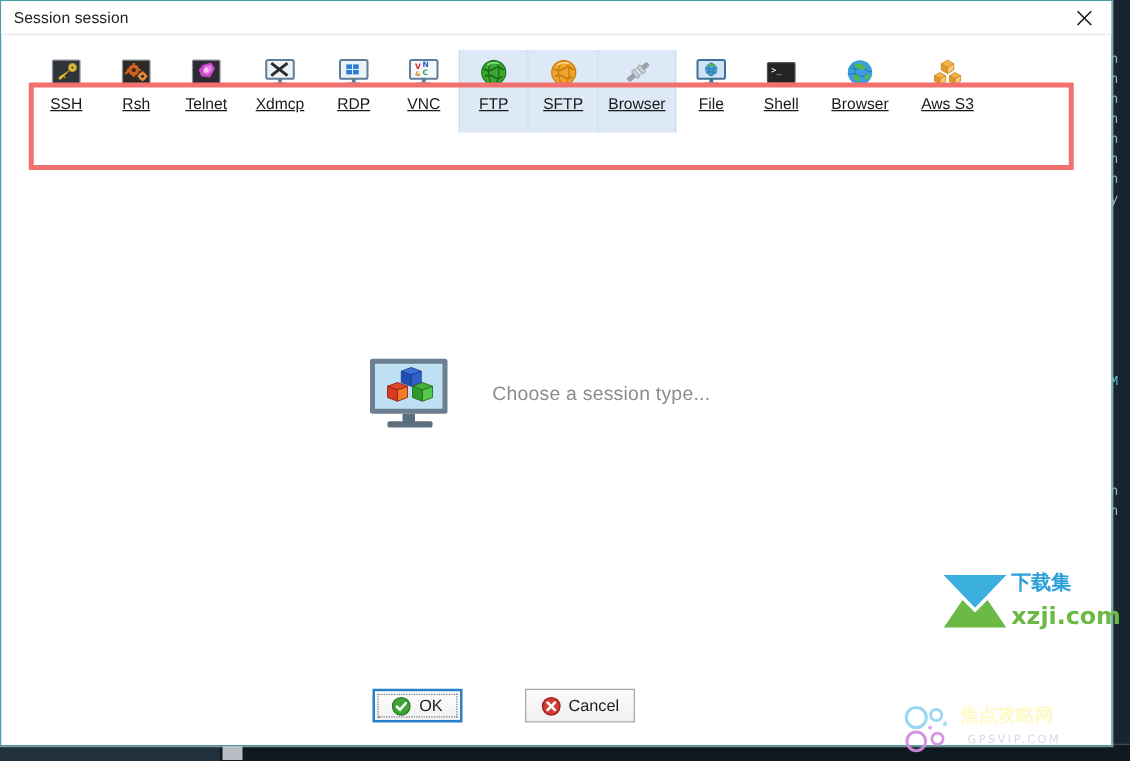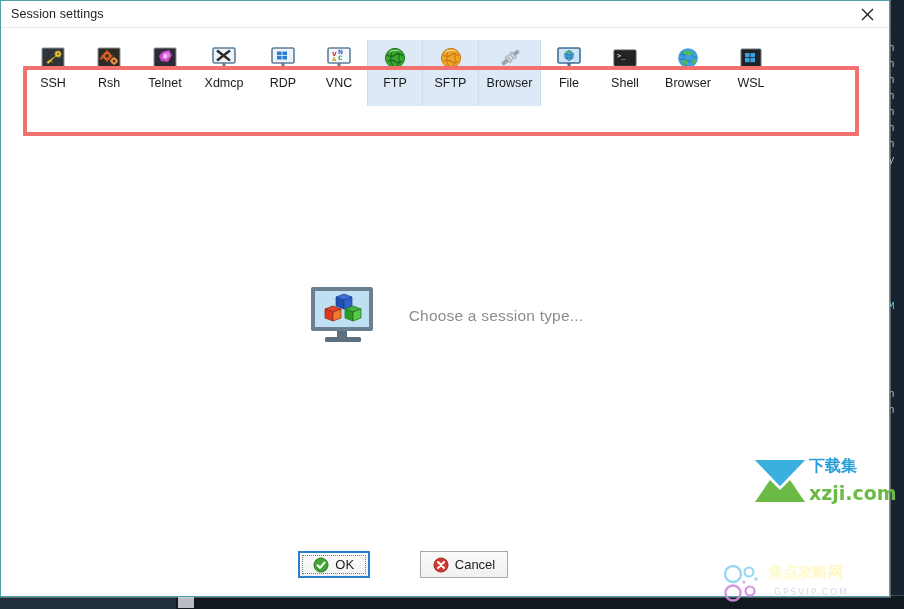--- a/index.html
+++ b/index.html
@@ -85,37 +85,37 @@
   #type-strip .cell.grp {
     background:#dde9f6;
     border-left:1px solid #cddcec;
     border-right:1px solid #cddcec;
   }
   #type-strip .cell.grp + .cell.grp { border-left:none; }
   #type-strip .cell .ico {
     width:26px; height:26px; position:relative; margin-bottom:5px;
   }
   #type-strip .cell .lbl {
-    font-size:12.5px; color:#1a1a1a; white-space:nowrap;
+    font-size:12.5px; color:#1a1a1a; white-space:nowrap;text-decoration:underline;
   }
   #type-strip .cell.w70 { width:70px; }
   #type-strip .cell.w62 { width:62px; }
 
   
   #redbox {
     position:absolute; left:22px; top:38px;
     width:836px; height:70px;
     border:4px solid #f2706d;
     pointer-events:none;
     border-radius:1px;
   }
 
   
   #center-area {
-    position:absolute; left:15px; top:105px; width:888px; height:420px;
+    position:absolute; left:0; top:105px; width:888px; height:420px;
     display:flex; align-items:center; justify-content:center;
     gap:26px;
   }
   #choose-row { display:flex; align-items:center; gap:28px; margin-left:-30px;}
   #choose-text { font-size:15.5px; color:#8c8c8c; letter-spacing:0.2px; }
 
   
   .mon { position:relative; width:74px; height:62px; }
 
   
@@ -187,21 +187,21 @@
   <div class="term-line" style="top:388px">n</div>
   <div class="term-line" style="top:404px">n</div>
   <div id="bg-taskbar"></div>
   <div id="bg-taskbar-inner"></div>
   <div id="bg-taskbar-tab"></div>
 </div>
 
 <div id="dialog">
 
   <div id="titlebar">
-    <div id="title-text">Session settings</div>
+    <div id="title-text">Session session</div>
     <div id="close-btn" title="Close">
       <svg width="13" height="13" viewBox="0 0 13 13" aria-hidden="true">
         <line x1="1" y1="1" x2="12" y2="12" stroke="#1b1b1b" stroke-width="1.3"></line>
         <line x1="12" y1="1" x2="1" y2="12" stroke="#1b1b1b" stroke-width="1.3"></line>
       </svg>
     </div>
   </div>
 
   <div id="type-strip-wrap">
     <div id="type-strip">
@@ -376,35 +376,39 @@
             <path d="M7 6.5 q3 3 2 7 q-1 4 2 7.5" stroke="#2a7fb8" stroke-width="0.9" fill="none"></path>
             <path d="M9 5.5 q2.5 1 5 0 q1.5 2.5 4 2.5 q-1 3 -4 2.5 q-3 -0.5 -5 -2 Z" fill="#55b94e"></path>
             <path d="M7 15 q3 -1 5.5 1.5 q1 2.5 -1 4 q-3 -1 -4.5 -5.5 Z" fill="#55b94e"></path>
             <path d="M17 15 q2.5 -1 4.5 0.5 q-0.8 2.6 -3.5 3.5 q-2 -2 -1 -4 Z" fill="#55b94e"></path>
           </svg>
         </div>
         <div class="lbl">Browser</div>
       </div>
 
 
-
-      <div class="cell">
-        <div class="ico">
-          <svg width="26" height="26" viewBox="0 0 26 26">
-            <rect x="3" y="4" width="20" height="18" rx="1" fill="#1f2326" stroke="#6c7479"></rect>
-            <g fill="#3aa0e8">
-              <rect x="7" y="8" width="4.6" height="4.2"></rect>
-              <rect x="12.4" y="8" width="4.6" height="4.2"></rect>
-              <rect x="7" y="13" width="4.6" height="4.2"></rect>
-              <rect x="12.4" y="13" width="4.6" height="4.2"></rect>
+      <div class="cell w70">
+        <div class="ico">
+          <svg width="26" height="26" viewBox="0 0 26 26">
+            <g stroke="#c9821c" stroke-width="0.6">
+              <path d="M13 3 L18 6 L13 9 L8 6 Z" fill="#f2b443"></path>
+              <path d="M8 6 L13 9 L13 14 L8 11 Z" fill="#dd9a28"></path>
+              <path d="M18 6 L18 11 L13 14 L13 9 Z" fill="#f7c96e"></path>
+              <path d="M7 13 L11.5 15.5 L7 18 L2.5 15.5 Z" fill="#f2b443"></path>
+              <path d="M2.5 15.5 L7 18 L7 22.5 L2.5 20 Z" fill="#dd9a28"></path>
+              <path d="M11.5 15.5 L11.5 20 L7 22.5 L7 18 Z" fill="#f7c96e"></path>
+              <path d="M19 13 L23.5 15.5 L19 18 L14.5 15.5 Z" fill="#f2b443"></path>
+              <path d="M14.5 15.5 L19 18 L19 22.5 L14.5 20 Z" fill="#dd9a28"></path>
+              <path d="M23.5 15.5 L23.5 20 L19 22.5 L19 18 Z" fill="#f7c96e"></path>
             </g>
           </svg>
         </div>
-        <div class="lbl">WSL</div>
-      </div>
+        <div class="lbl">Aws S3</div>
+      </div>
+
 
     </div>
 
     <div id="redbox"></div>
   </div>
 
   <div id="center-area">
     <div id="choose-row">
       <div class="mon">
         <svg width="74" height="62" viewBox="0 0 74 62">

